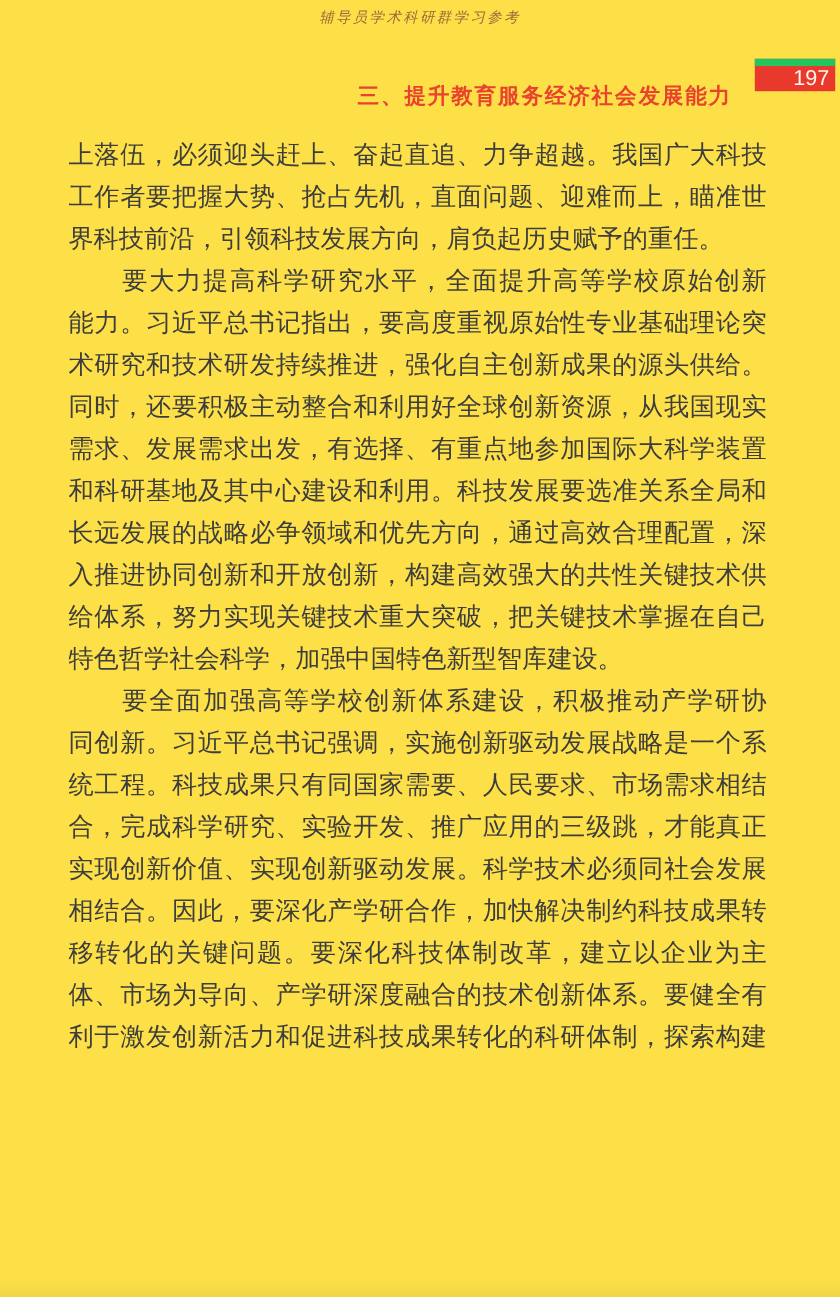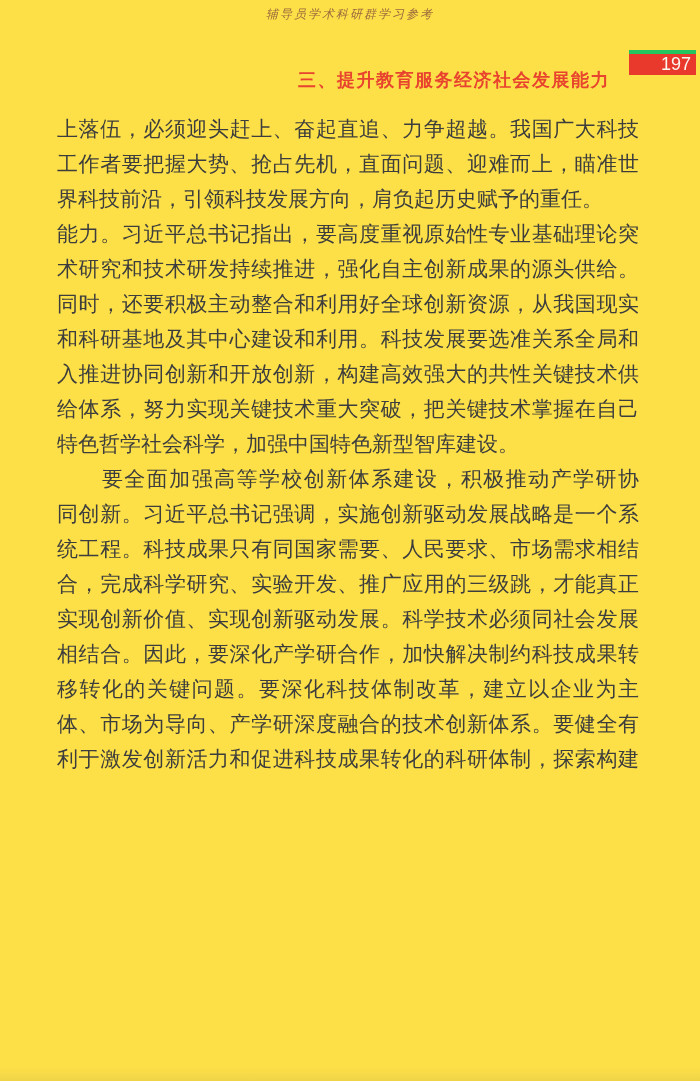--- a/index.html
+++ b/index.html
@@ -49,21 +49,21 @@
     letter-spacing: 1.5px;
     color: #e8432f;
     margin-right: 19px;
     white-space: nowrap;
     margin-top: 36px;
   }
   .page-badge {
     width: 62px;
     height: 21px;
     background: #e8392c;
-    border-top: 4px solid #22c55e;
+    border-top: 6px solid #22c55e;
     margin-right: 4px;
     display: flex;
     align-items: center;
     justify-content: flex-end;
     padding-right: 5px;
     box-sizing: content-box;
   }
   .page-badge .num {
     font-family: "Liberation Sans", sans-serif;
     font-size: 18px;
@@ -103,24 +103,27 @@
     <div class="header-title">三、提升教育服务经济社会发展能力</div>
     <div class="page-badge">
       <span class="num">197</span>
     </div>
   </div>
 
   <div class="body-text" id="body-text">
       <div class="bline">上落伍，必须迎头赶上、奋起直追、力争超越。我国广大科技</div>
       <div class="bline">工作者要把握大势、抢占先机，直面问题、迎难而上，瞄准世</div>
       <div class="bline bline-end">界科技前沿，引领科技发展方向，肩负起历史赋予的重任。</div>
+      <div class="bline">　　要大力提高科学研究水平，全面提升高等学校原始创新</div>
       <div class="bline">能力。习近平总书记指出，要高度重视原始性专业基础理论突</div>
       <div class="bline">术研究和技术研发持续推进，强化自主创新成果的源头供给。</div>
       <div class="bline">同时，还要积极主动整合和利用好全球创新资源，从我国现实</div>
+      <div class="bline">需求、发展需求出发，有选择、有重点地参加国际大科学装置</div>
       <div class="bline">和科研基地及其中心建设和利用。科技发展要选准关系全局和</div>
+      <div class="bline">长远发展的战略必争领域和优先方向，通过高效合理配置，深</div>
       <div class="bline">入推进协同创新和开放创新，构建高效强大的共性关键技术供</div>
       <div class="bline">给体系，努力实现关键技术重大突破，把关键技术掌握在自己</div>
       <div class="bline bline-end">特色哲学社会科学，加强中国特色新型智库建设。</div>
       <div class="bline">　　要全面加强高等学校创新体系建设，积极推动产学研协</div>
       <div class="bline">同创新。习近平总书记强调，实施创新驱动发展战略是一个系</div>
       <div class="bline">统工程。科技成果只有同国家需要、人民要求、市场需求相结</div>
       <div class="bline">合，完成科学研究、实验开发、推广应用的三级跳，才能真正</div>
       <div class="bline">实现创新价值、实现创新驱动发展。科学技术必须同社会发展</div>
       <div class="bline">相结合。因此，要深化产学研合作，加快解决制约科技成果转</div>
       <div class="bline">移转化的关键问题。要深化科技体制改革，建立以企业为主</div>

